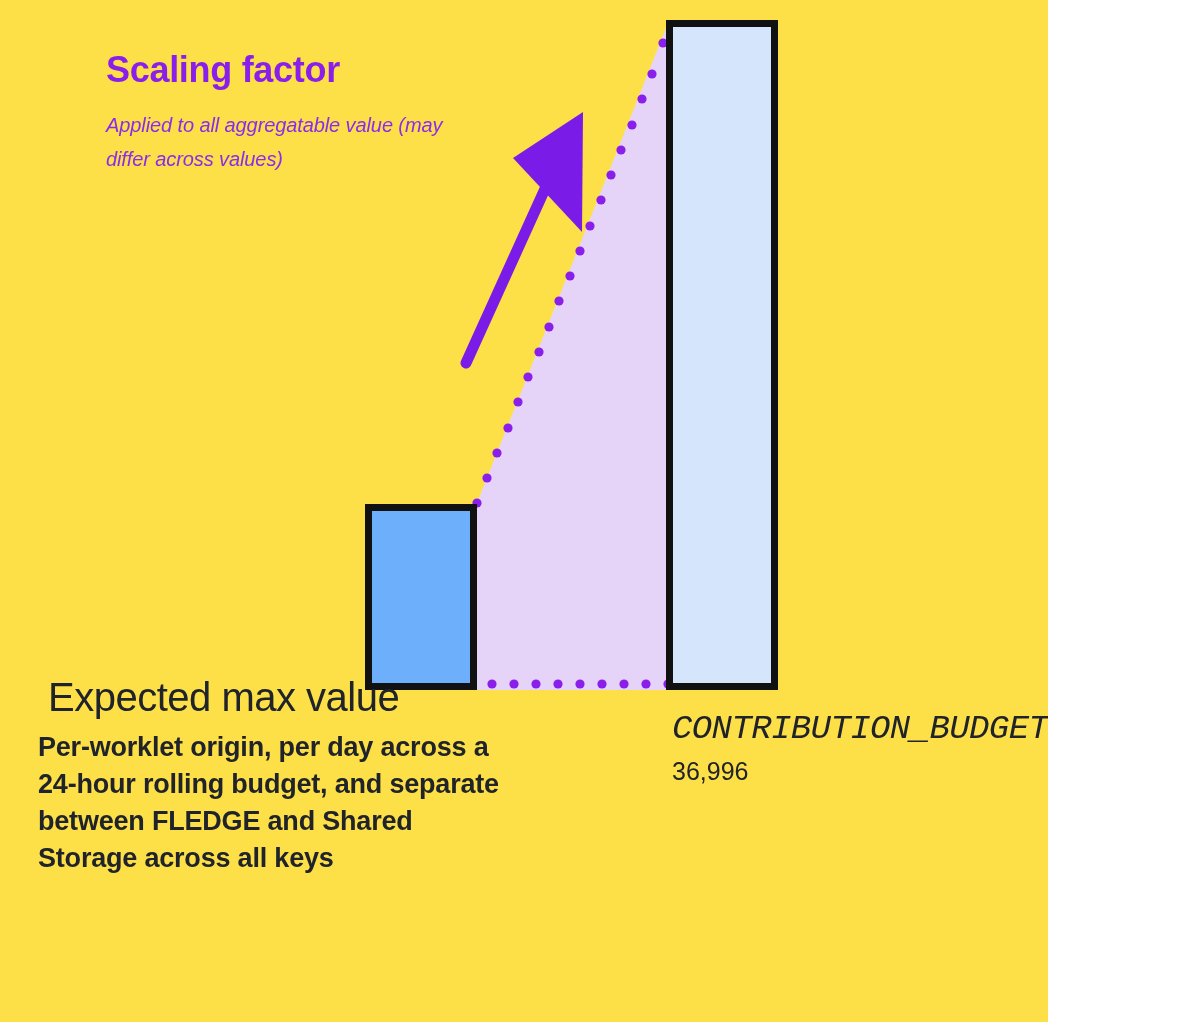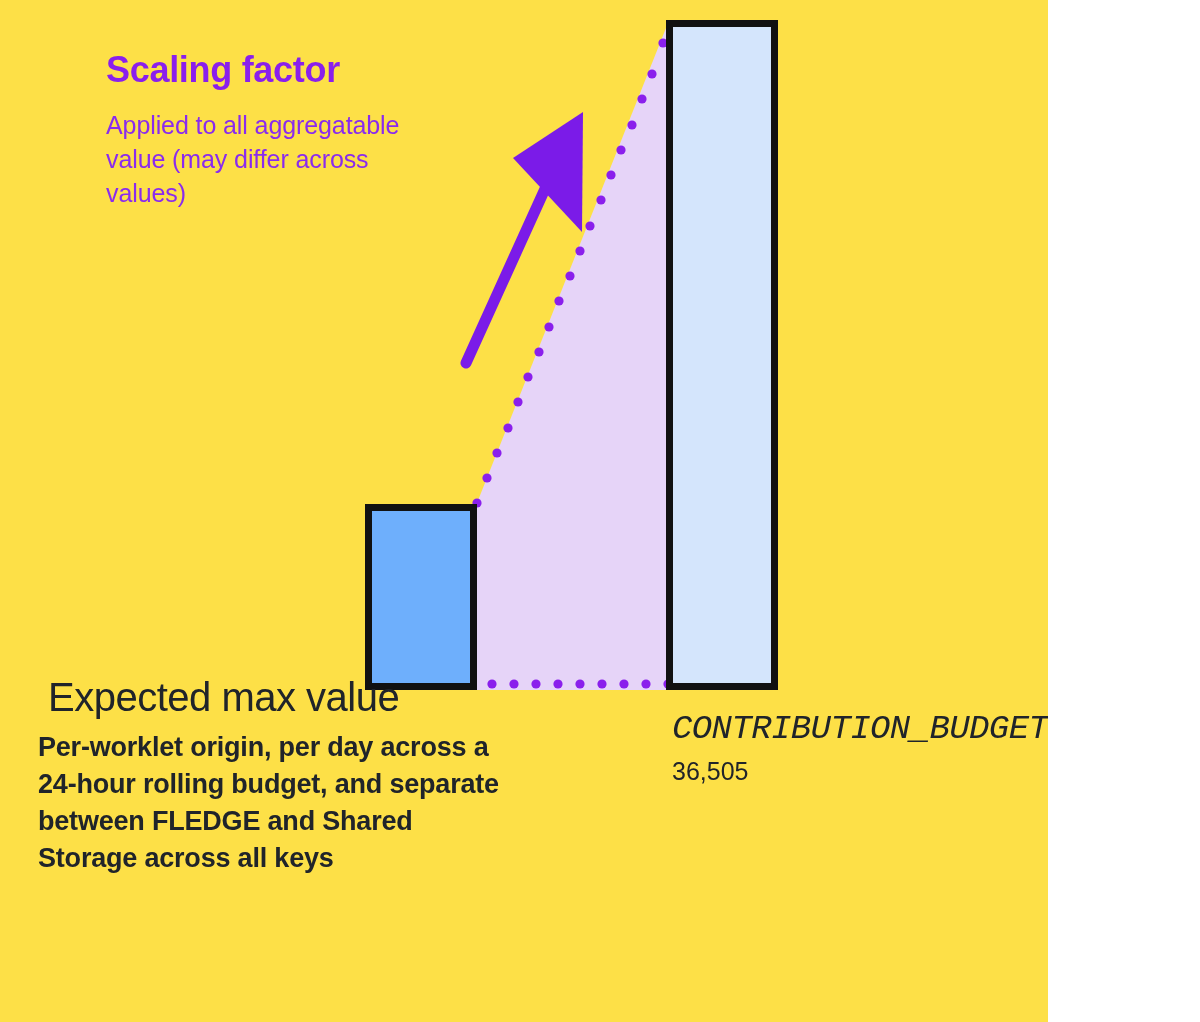--- a/index.html
+++ b/index.html
@@ -34,25 +34,26 @@
   }
   .annotation-title {
     font-size: 36px;
     font-weight: bold;
     line-height: 44px;
     color: #8A1FEC;
     letter-spacing: -0.3px;
     margin: 0;
   }
   .annotation-body {
-    font-size: 25px;
+    font-size: 20px;
     line-height: 34px;
     color: #8A2BEE;
     margin: 16px 0 0 0;
     letter-spacing: -0.1px;
+    font-style: italic;
   }
 
   
   .caption-left {
     position: absolute;
     left: 38px;
     top: 673px;
     width: 470px;
   }
   .caption-left-title {
@@ -154,16 +155,16 @@
     <p class="annotation-body">Applied to all aggregatable value (may differ across values)</p>
   </div>
 
   <div class="caption-left">
     <p class="caption-left-title">Expected max value</p>
     <p class="caption-left-body">Per-worklet origin, per day across a 24-hour rolling budget, and separate between FLEDGE and Shared Storage across all keys</p>
   </div>
 
   <div class="caption-right">
     <p class="caption-right-title">CONTRIBUTION_BUDGET</p>
-    <p class="caption-right-value">36,505</p>
+    <p class="caption-right-value">36,996</p>
   </div>
 
 </div>
 
 </body></html>

